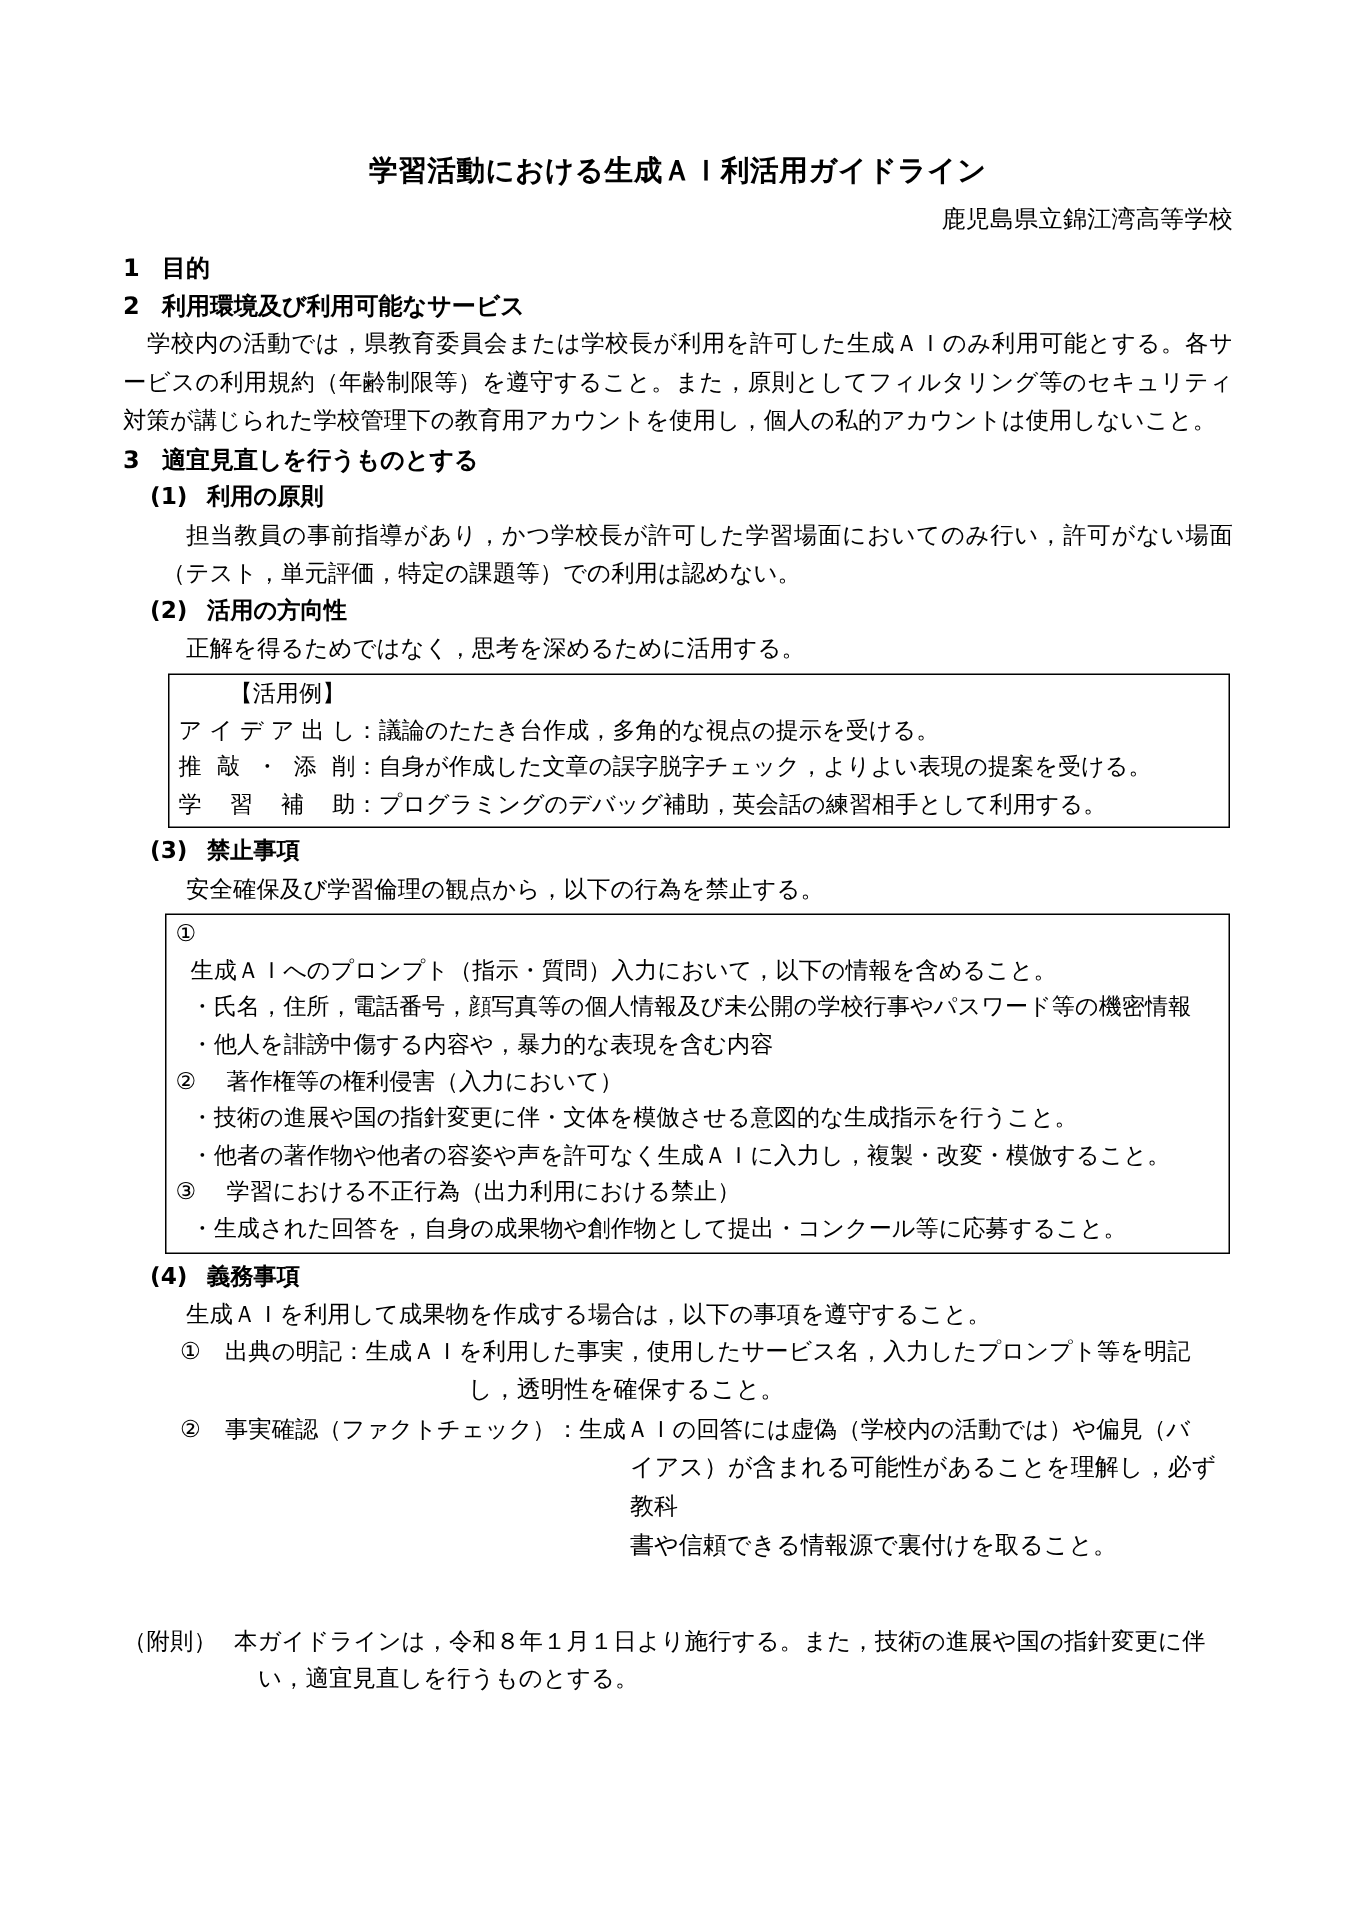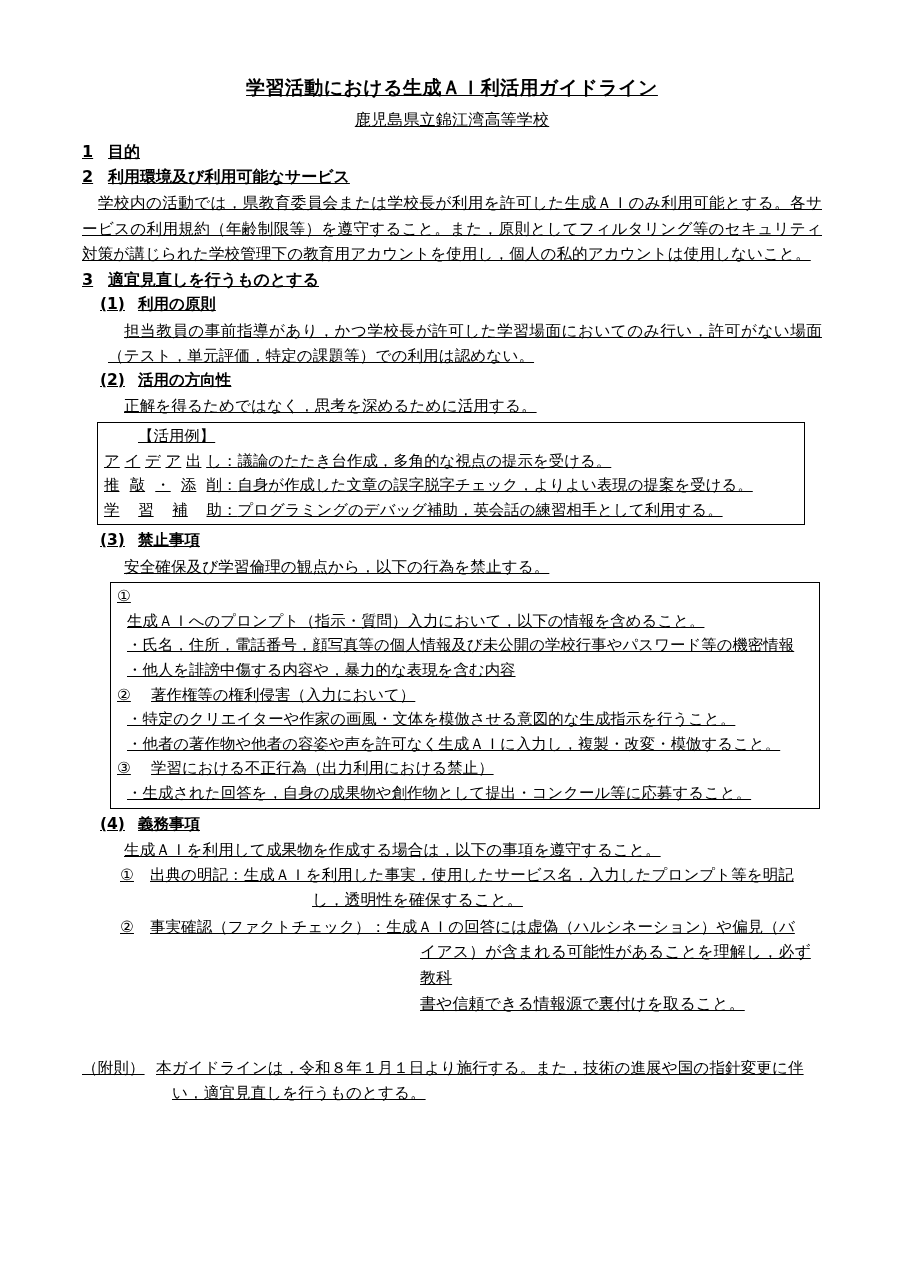--- a/index.html
+++ b/index.html
@@ -13,37 +13,36 @@
     height: 1280px;
     background: #ffffff;
     margin: 0 auto;
     font-family: "Liberation Serif", "DejaVu Serif", serif;
     color: #000000;
     overflow: hidden;
   }
   .content {
     position: absolute;
     left: 82px;
-    top: 73px;
+    top: 100px;
     width: 740px;
-    text-decoration: underline;
   }
 
   
   .doc-title {
     text-align: center;
     font-family: "DejaVu Sans", "Liberation Sans", sans-serif;
     font-size: 19px;
     font-weight: bold;
     letter-spacing: 0.4px;
     line-height: 1.5;
     margin: 0 0 6px 0;
   }
   .doc-org {
-    text-align: center;
+    text-align: right;
     font-size: 16px;
     line-height: 1.5;
     margin: 0 0 7px 0;
     letter-spacing: 0.2px;
   }
 
   
   .h-sec {
     font-family: "DejaVu Sans", "Liberation Sans", sans-serif;
     font-weight: bold;
@@ -86,21 +85,21 @@
   }
   .para.nojust { text-align: left; }
 
   
   .box {
     border: 1.6px solid #000;
     box-sizing: border-box;
     margin: 3px 0 3px 0;
     padding: 1px 6px 2px 6px;
   }
-  .box1 { margin-left: 15px; width: 708px; }
+  .box1 { margin-left: 30px; width: 708px; }
   .box2 { margin-left: 28px; width: 710px; }
   .box .bline {
     font-size: 15.4px;
     line-height: 1.6;
     white-space: nowrap;
     letter-spacing: 0.05px;
   }
   .box .bline.indent1 { padding-left: 34px; }
   .box .bline.indent-sm { padding-left: 10px; }
   .ex-row {
@@ -247,21 +246,21 @@
         <span class="cnum">①</span>
       </div>
       <div class="bline indent-sm">生成ＡＩへのプロンプト（指示・質問）入力において，以下の情報を含めること。</div>
       <div class="bline indent-sm">・氏名，住所，電話番号，顔写真等の個人情報及び未公開の学校行事やパスワード等の機密情報</div>
       <div class="bline indent-sm">・他人を誹謗中傷する内容や，暴力的な表現を含む内容</div>
 
       <div class="circ-row">
         <span class="cnum">②</span>
         <span>著作権等の権利侵害（入力において）</span>
       </div>
-      <div class="bline indent-sm">・特定のクリエイターや作家の画風・文体を模倣させる意図的な生成指示を行うこと。</div>
+      <div class="bline indent-sm">・技術の進展や国の指針変更に伴・文体を模倣させる意図的な生成指示を行うこと。</div>
       <div class="bline indent-sm">・他者の著作物や他者の容姿や声を許可なく生成ＡＩに入力し，複製・改変・模倣すること。</div>
 
       <div class="circ-row">
         <span class="cnum">③</span>
         <span>学習における不正行為（出力利用における禁止）</span>
       </div>
       <div class="bline indent-sm">・生成された回答を，自身の成果物や創作物として提出・コンクール等に応募すること。</div>
     </div>
 
     <div class="h-sub">
@@ -271,21 +270,21 @@
     <p class="para lv2 nojust">生成ＡＩを利用して成果物を作成する場合は，以下の事項を遵守すること。</p>
 
     <div class="item-row">
       <span class="inum">①</span>
       <span class="itext">出典の明記：生成ＡＩを利用した事実，使用したサービス名，入力したプロンプト等を明記</span>
     </div>
     <div class="item-cont c1">し，透明性を確保すること。</div>
 
     <div class="item-row">
       <span class="inum">②</span>
-      <span class="itext">事実確認（ファクトチェック）：生成ＡＩの回答には虚偽（ハルシネーション）や偏見（バ</span>
+      <span class="itext">事実確認（ファクトチェック）：生成ＡＩの回答には虚偽（学校内の活動では）や偏見（バ</span>
     </div>
     <div class="item-cont c2">イアス）が含まれる可能性があることを理解し，必ず教科</div>
     <div class="item-cont c2">書や信頼できる情報源で裏付けを取ること。</div>
 
     <div class="appendix">
       <span class="alabel">（附則）</span>
       <span class="atext">本ガイドラインは，令和８年１月１日より施行する。また，技術の進展や国の指針変更に伴</span>
     </div>
     <div class="appendix-cont">い，適宜見直しを行うものとする。</div>
 

